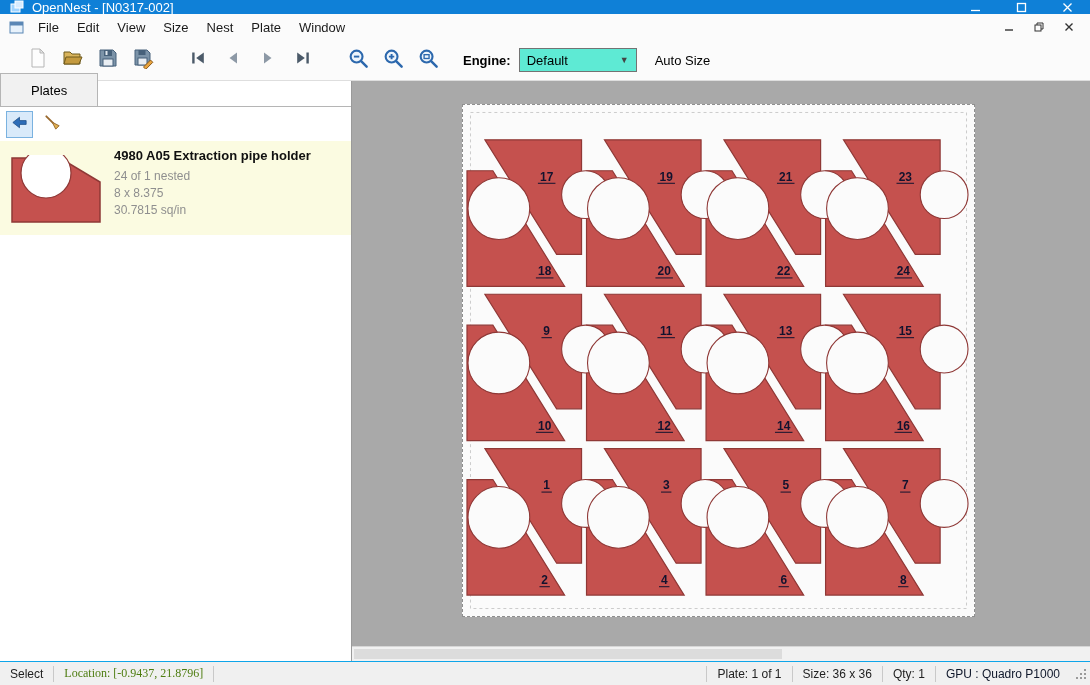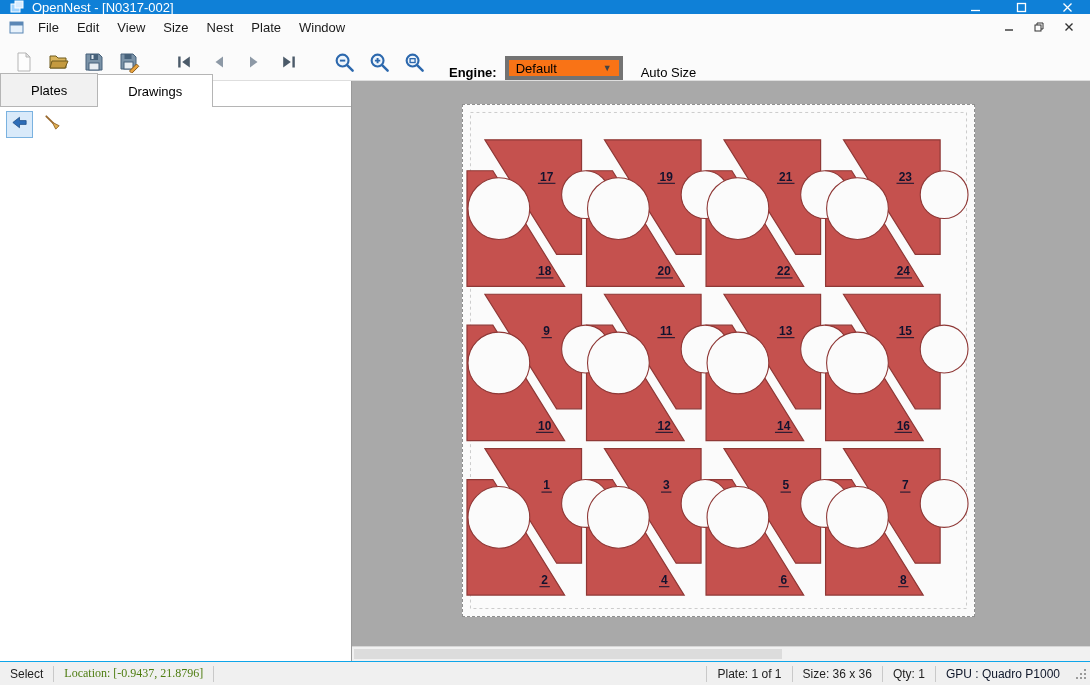--- a/index.html
+++ b/index.html
@@ -15,25 +15,25 @@
   .wbtn { width:46px; height:100%; display:flex; align-items:center; justify-content:center; cursor:default; }
 
   
   .menubar { height:26px; background:#fbfbfb; display:flex; align-items:center; font-size:13px; color:#1a1a1a; flex:none; }
   .mdi-doc { margin-left:9px; margin-right:5px; display:flex; }
   .menu-item { padding:4px 9px;text-align:center; }
   .mdi-controls { margin-left:auto; display:flex; align-items:center; gap:4px; padding-right:8px; }
   .mdi-btn { width:26px; height:20px; display:flex; align-items:center; justify-content:center; }
 
   
-  .toolbar { height:41px; background:#fbfbfb; border-bottom:1px solid #dedede; display:flex; align-items:flex-end; padding-left:8px; flex:none; }
+  .toolbar { height:41px; background:#fbfbfb; border-bottom:1px solid #dedede; display:flex; align-items:center; padding-left:22px; flex:none; }
   .tbtn { width:32px; height:32px; display:flex; align-items:center; justify-content:center; margin-right:3px; }
   .tsep { width:20px; height:32px; flex:none; }
   .engine-label { font-weight:700; font-size:13px; margin:0 8px 0 16px; }
-  .combo { width:118px; height:24px; background:#f97316; border:4px solid #737373; display:flex; align-items:center; padding:0 7px; font-size:13px; }
+  .combo { width:118px; height:24px; background:#5eead4; border:1px solid #737373; display:flex; align-items:center; padding:0 7px; font-size:13px; }
   .combo-caret { margin-left:auto; font-size:9px; color:#444; }
   .autonest { font-size:13px; margin-left:18px; }
 
   
   .main { flex:1; display:flex; min-height:0; }
 
   .sidebar { width:352px; background:#fff; border-right:1px solid #9a9a9a; display:flex; flex-direction:column; flex:none; }
   .tabstrip { height:26px; display:flex; align-items:flex-end; border-bottom:1px solid #b5b5b5; }
   .tab { height:24px; padding:16px 30px; display:flex; align-items:center; font-size:13px; background:#f1f1f1; border:1px solid #b5b5b5; border-bottom:none; margin-right:-1px; }
   .tab.active { background:#fff; height:26px; margin-bottom:-1px; z-index:2; }
@@ -213,33 +213,47 @@
       <span class="combo-caret">▼</span>
     </div>
     <span class="autonest">Auto Size</span>
   </div>
 
   <div class="main">
 
     <div class="sidebar">
       <div class="tabstrip">
         <div class="tab">Plates</div>
-        <div class="tab active">Drawings</div>
       </div>
       <div class="panel-toolbar">
         <div class="ptool-btn active">
           <span><svg width="19" height="19" viewBox="0 0 20 20">
                 <path d="M3 10 L10 4.5 V8 H17 V12 H10 V15.5 Z" fill="#2d6db8" stroke="#1c4d86" stroke-width="0.8"></path>
               </svg></span>
         </div>
         <div class="ptool-btn">
           <span><svg width="19" height="19" viewBox="0 0 20 20">
                 <path d="M3.5 3.5 L11 11" stroke="#9a6a2f" stroke-width="2" stroke-linecap="round"></path>
                 <path d="M9.8 9.8 L17 13.4 L13.4 17 Z" fill="#e0b050" stroke="#9a6a2f"></path>
               </svg></span>
+        </div>
+      </div>
+      <div class="drawing-item">
+        <div class="thumb">
+          <svg width="96" height="80" viewBox="0 0 96 80">
+            <polygon points="4,12 52,12 92,36 92,76 4,76" fill="#c5514e" stroke="#8f3836" stroke-width="1.5"></polygon>
+            <circle cx="38" cy="27" r="25" fill="#ffffff" stroke="#8f3836" stroke-width="1.2"></circle>
+            <rect x="0" y="0" width="96" height="9" fill="#fbfbe1"></rect>
+          </svg>
+        </div>
+        <div class="item-text">
+          <div class="item-title">4980 A05 Extraction pipe holder</div>
+          <div class="item-sub">24 of 1 nested</div>
+          <div class="item-sub">8 x 8.375</div>
+          <div class="item-sub">30.7815 sq/in</div>
         </div>
       </div>
       <div class="panel-rest"></div>
     </div>
 
     <div class="canvas">
       <svg id="plate-svg" width="513" height="513" viewBox="0 0 513 513">
         <rect x="7.5" y="7.5" width="498" height="498" fill="none" stroke="#cccccc" stroke-dasharray="3 3"></rect>
         <g id="g-parts">
             <path d="M22 35 L119 35 L119 150 L94 150 Z" fill="#c5514e" stroke="#8f3836" stroke-width="1.2"></path>

